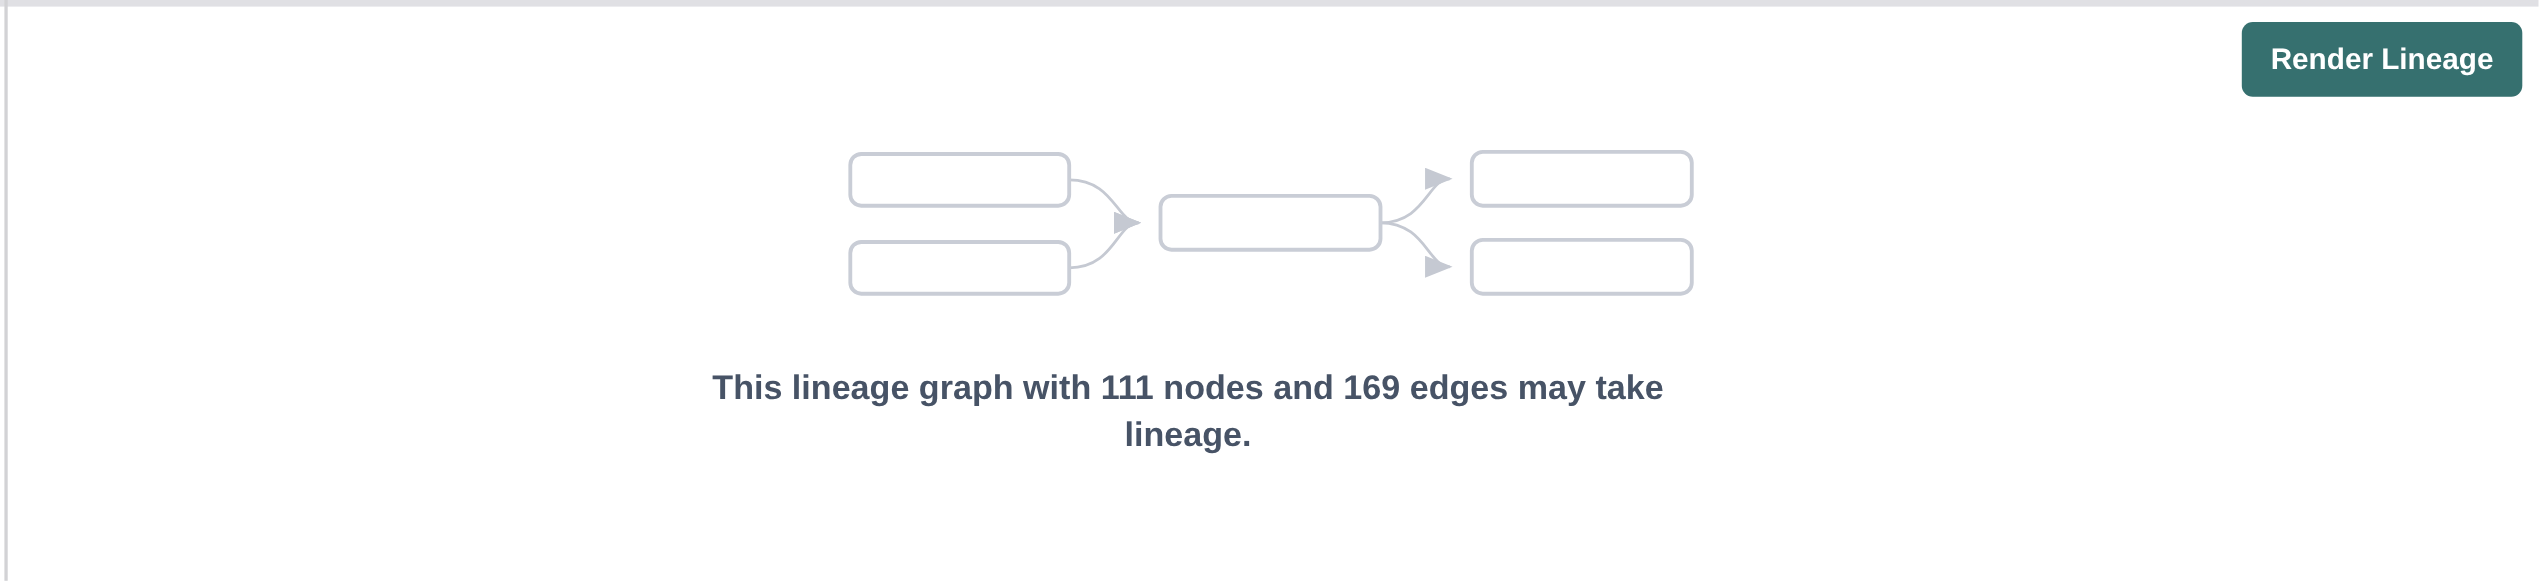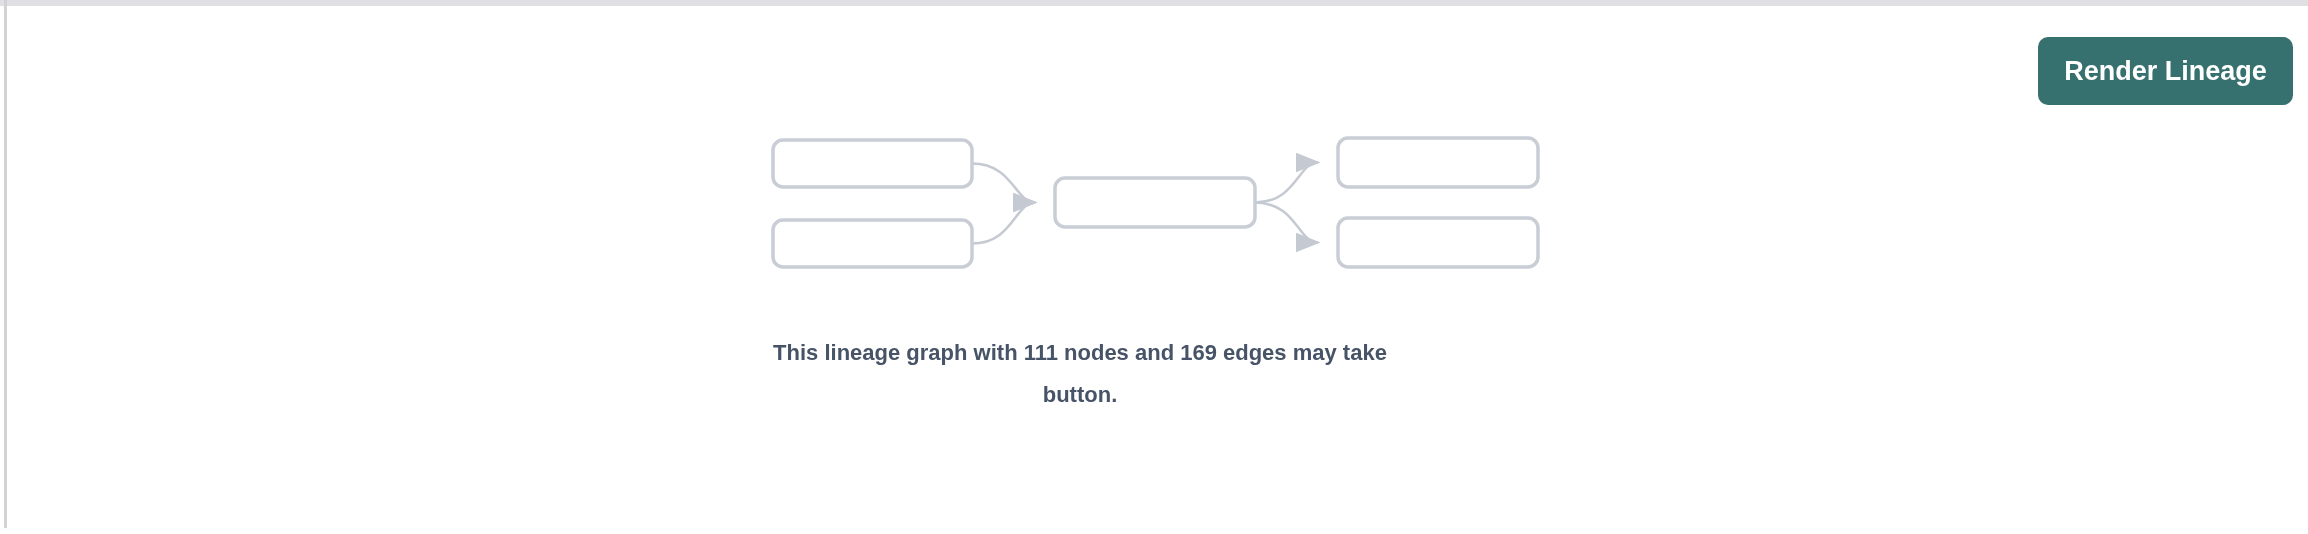--- a/index.html
+++ b/index.html
@@ -40,21 +40,20 @@
     background:var(--accent);
     color:var(--accent-text);
     border:none;
     border-radius:10px;
     font-family:"Liberation Sans", sans-serif;
     font-size:27px;
     font-weight:bold;
     cursor:pointer;
     line-height:68px;
     text-align:center;
-    margin-top:17px;
   }
   .diagram{
     position:absolute;
     left:765px; top:130px;
     width:790px; height:150px;
   }
   .diagram rect{
     fill:#ffffff;
     stroke:var(--box-border);
     stroke-width:3.5;
@@ -63,21 +62,21 @@
     fill:none;
     stroke:var(--arrow);
     stroke-width:2.5;
   }
   .message{
     position:absolute;
     left:0; top:332px;
     width:2160px;
     text-align:center;
     color:var(--msg-text);
-    font-size:22px;
+    font-size:31px;
     font-weight:bold;
     line-height:42px;
   }
 </style>
 </head>
 <body>
 
 <div class="screen">
 
   <div class="top-strip"></div>
@@ -99,16 +98,16 @@
 
     <rect x="8" y="10" width="199" height="47" rx="10"></rect>
     <rect x="8" y="90" width="199" height="47" rx="10"></rect>
     <rect x="290" y="48" width="200" height="49" rx="10"></rect>
     <rect x="573" y="8" width="200" height="49" rx="10"></rect>
     <rect x="573" y="88" width="200" height="49" rx="10"></rect>
   </svg>
 
   <div class="message">
     <div>This lineage graph with 111 nodes and 169 edges may take</div>
-    <div>button.</div>
+    <div>lineage.</div>
   </div>
 
 </div>
 
 </body></html>

